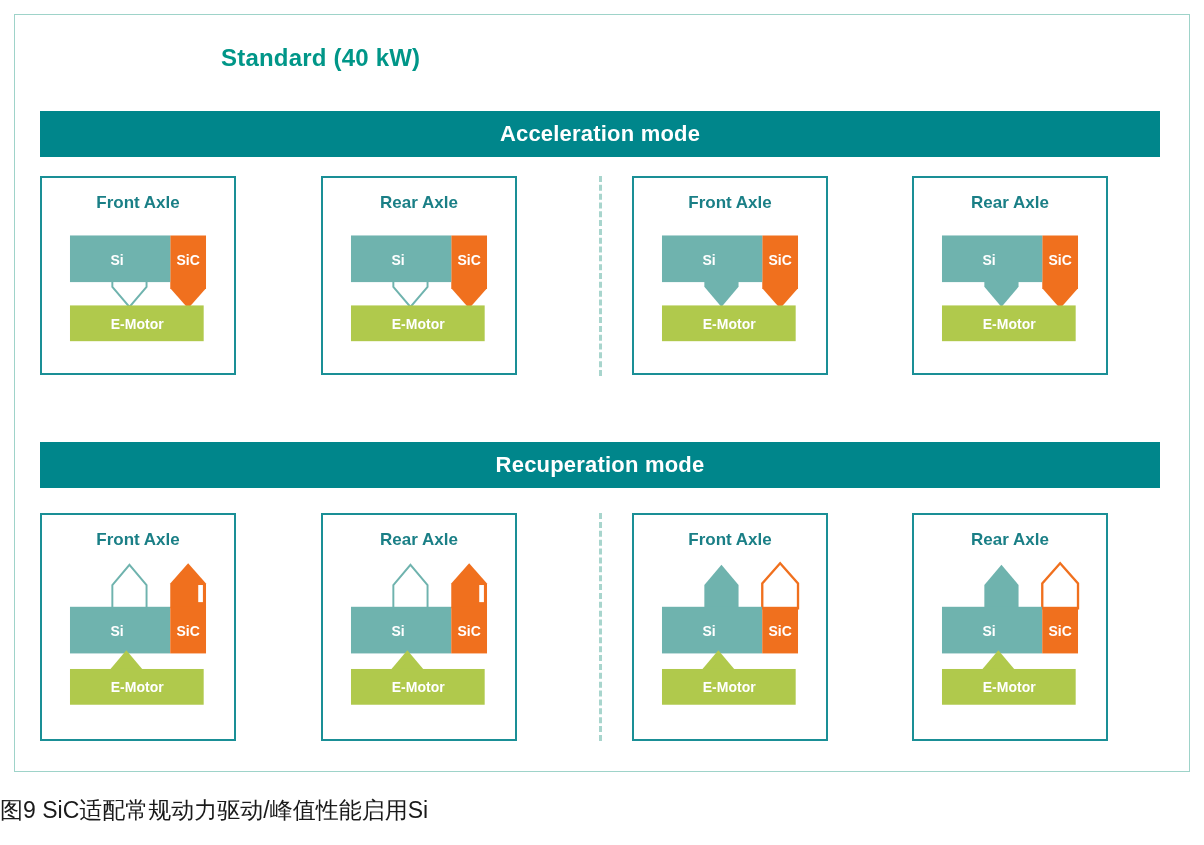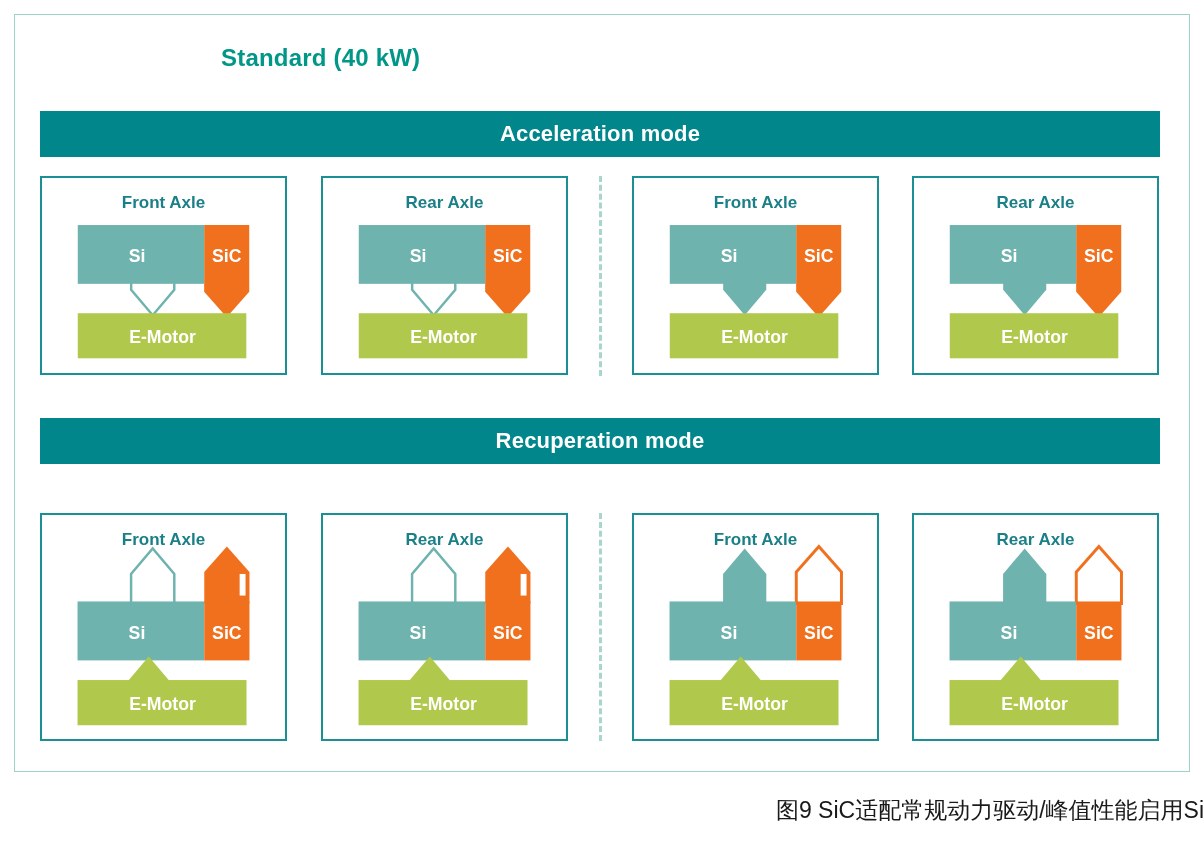--- a/index.html
+++ b/index.html
@@ -15,32 +15,32 @@
   .col-title{position:absolute;top:44px;font-size:24px;font-weight:bold;color:#009688;
     letter-spacing:.2px;white-space:nowrap;}
   #col-title-standard{left:221px;}
   #col-title-peak{left:795px;}
 
   
   .mode-bar{position:absolute;left:40px;width:1120px;height:46px;background:#00868b;
     color:#ffffff;font-size:22px;font-weight:bold;display:flex;align-items:center;
     justify-content:center;letter-spacing:.2px;}
   #mode-bar-acceleration{top:85px;margin-top:26px;}
-  #mode-bar-recuperation{top:418px;}
+  #mode-bar-recuperation{top:442px;}
 
   
   .divider{position:absolute;left:599px;width:0;border-left:3px dashed #a8d5cd;}
   #divider-acceleration{top:176px;height:200px;}
   #divider-recuperation{top:513px;height:228px;}
 
   
   .panel{position:absolute;border:2.5px solid #1a8f96;box-sizing:border-box;background:#fff;}
   .panel-accel{top:176px;height:199px;}
   .panel-recup{top:513px;height:228px;}
-  .panel-w{width:247px;}
+  .panel-w{width:196px;}
 
   #panel-accel-std-front{left:40px;}
   #panel-accel-std-rear {left:321px;}
   #panel-accel-pk-front {left:632px;}
   #panel-accel-pk-rear  {left:912px;}
   #panel-recup-std-front{left:40px;}
   #panel-recup-std-rear {left:321px;}
   #panel-recup-pk-front {left:632px;}
   #panel-recup-pk-rear  {left:912px;}
 
@@ -48,21 +48,21 @@
     font-size:17px;font-weight:bold;color:#1a7f86;}
 
   .panel-svg{position:absolute;left:0;top:0;width:100%;height:100%;}
 
   .blk-label{font-family:"Liberation Sans",sans-serif;font-weight:bold;fill:#ffffff;}
   .blk-label-si{font-size:18px;}
   .blk-label-sic{font-size:18px;}
   .blk-label-motor{font-size:18px;}
 
   
-  #caption{position:absolute;left:0;right:0;top:795px;text-align:right;
+  #caption{position:absolute;left:0;right:0;top:795px;text-align:left;
     font-size:23px;color:#1a1a1a;font-family:"Liberation Sans",sans-serif;}
 </style>
 </head>
 <body>
 
 <div id="figure">
 
   <div id="outer-frame"></div>
 
   <div class="col-title" id="col-title-standard">Standard (40 kW)</div>

